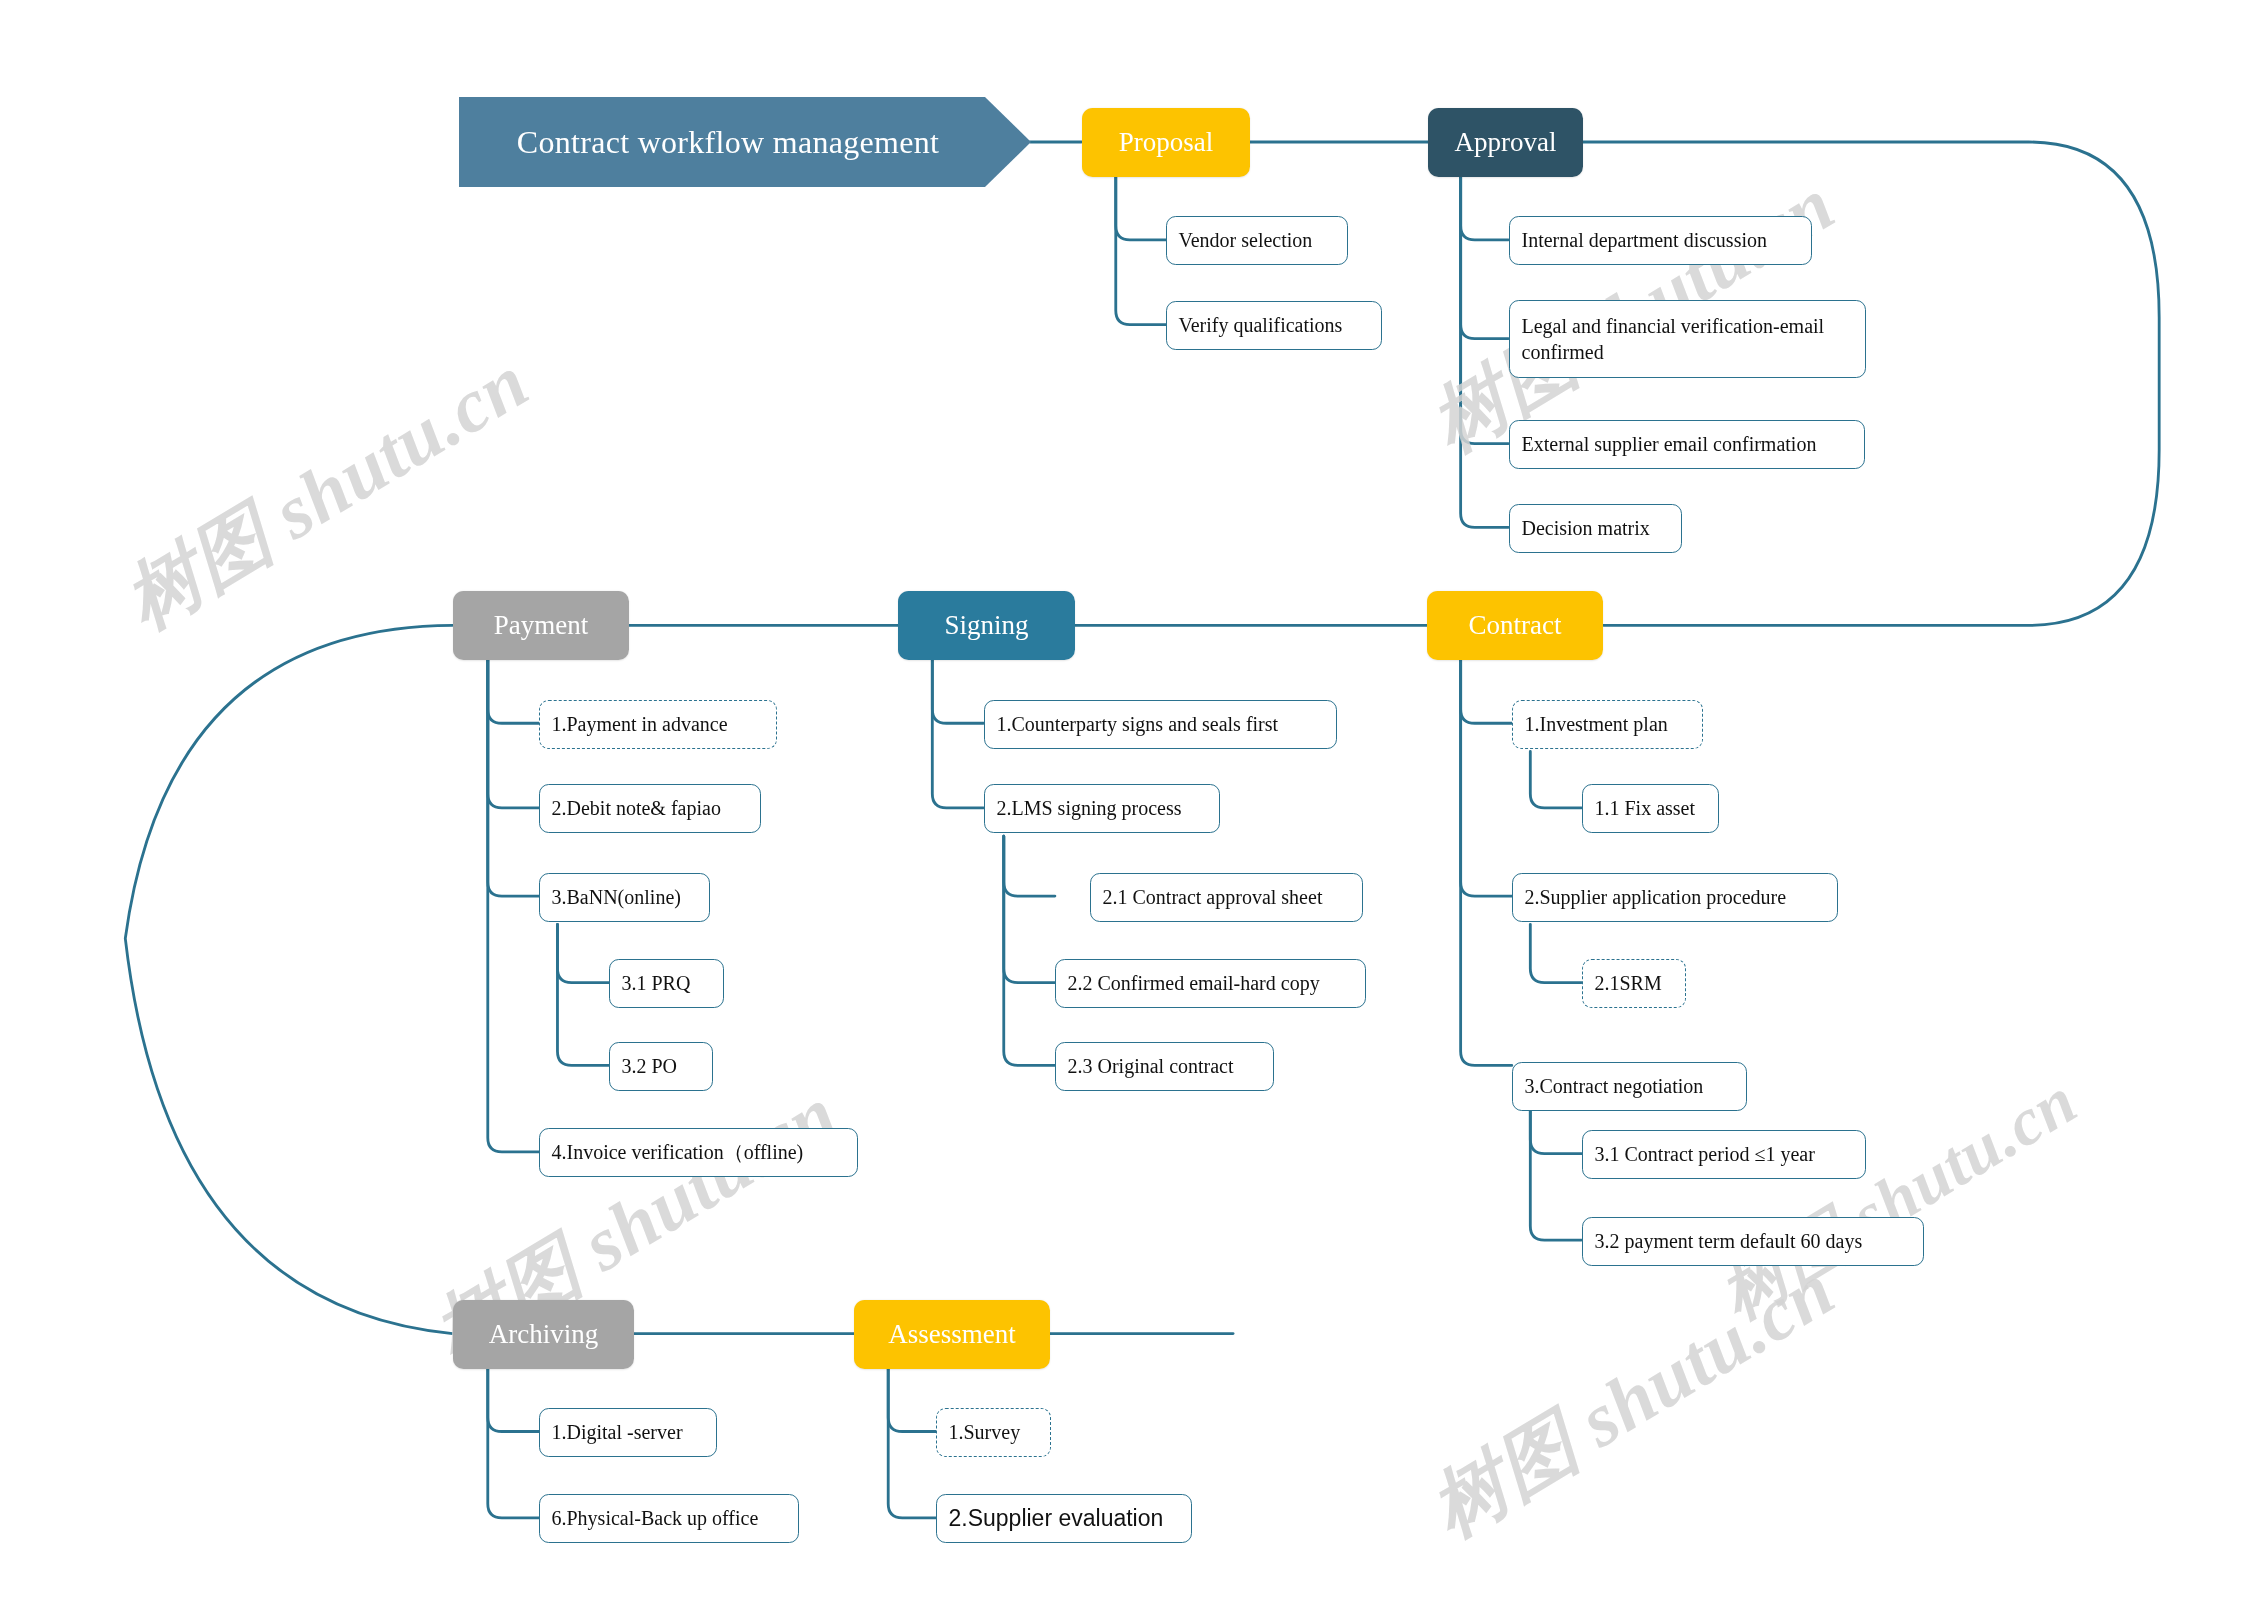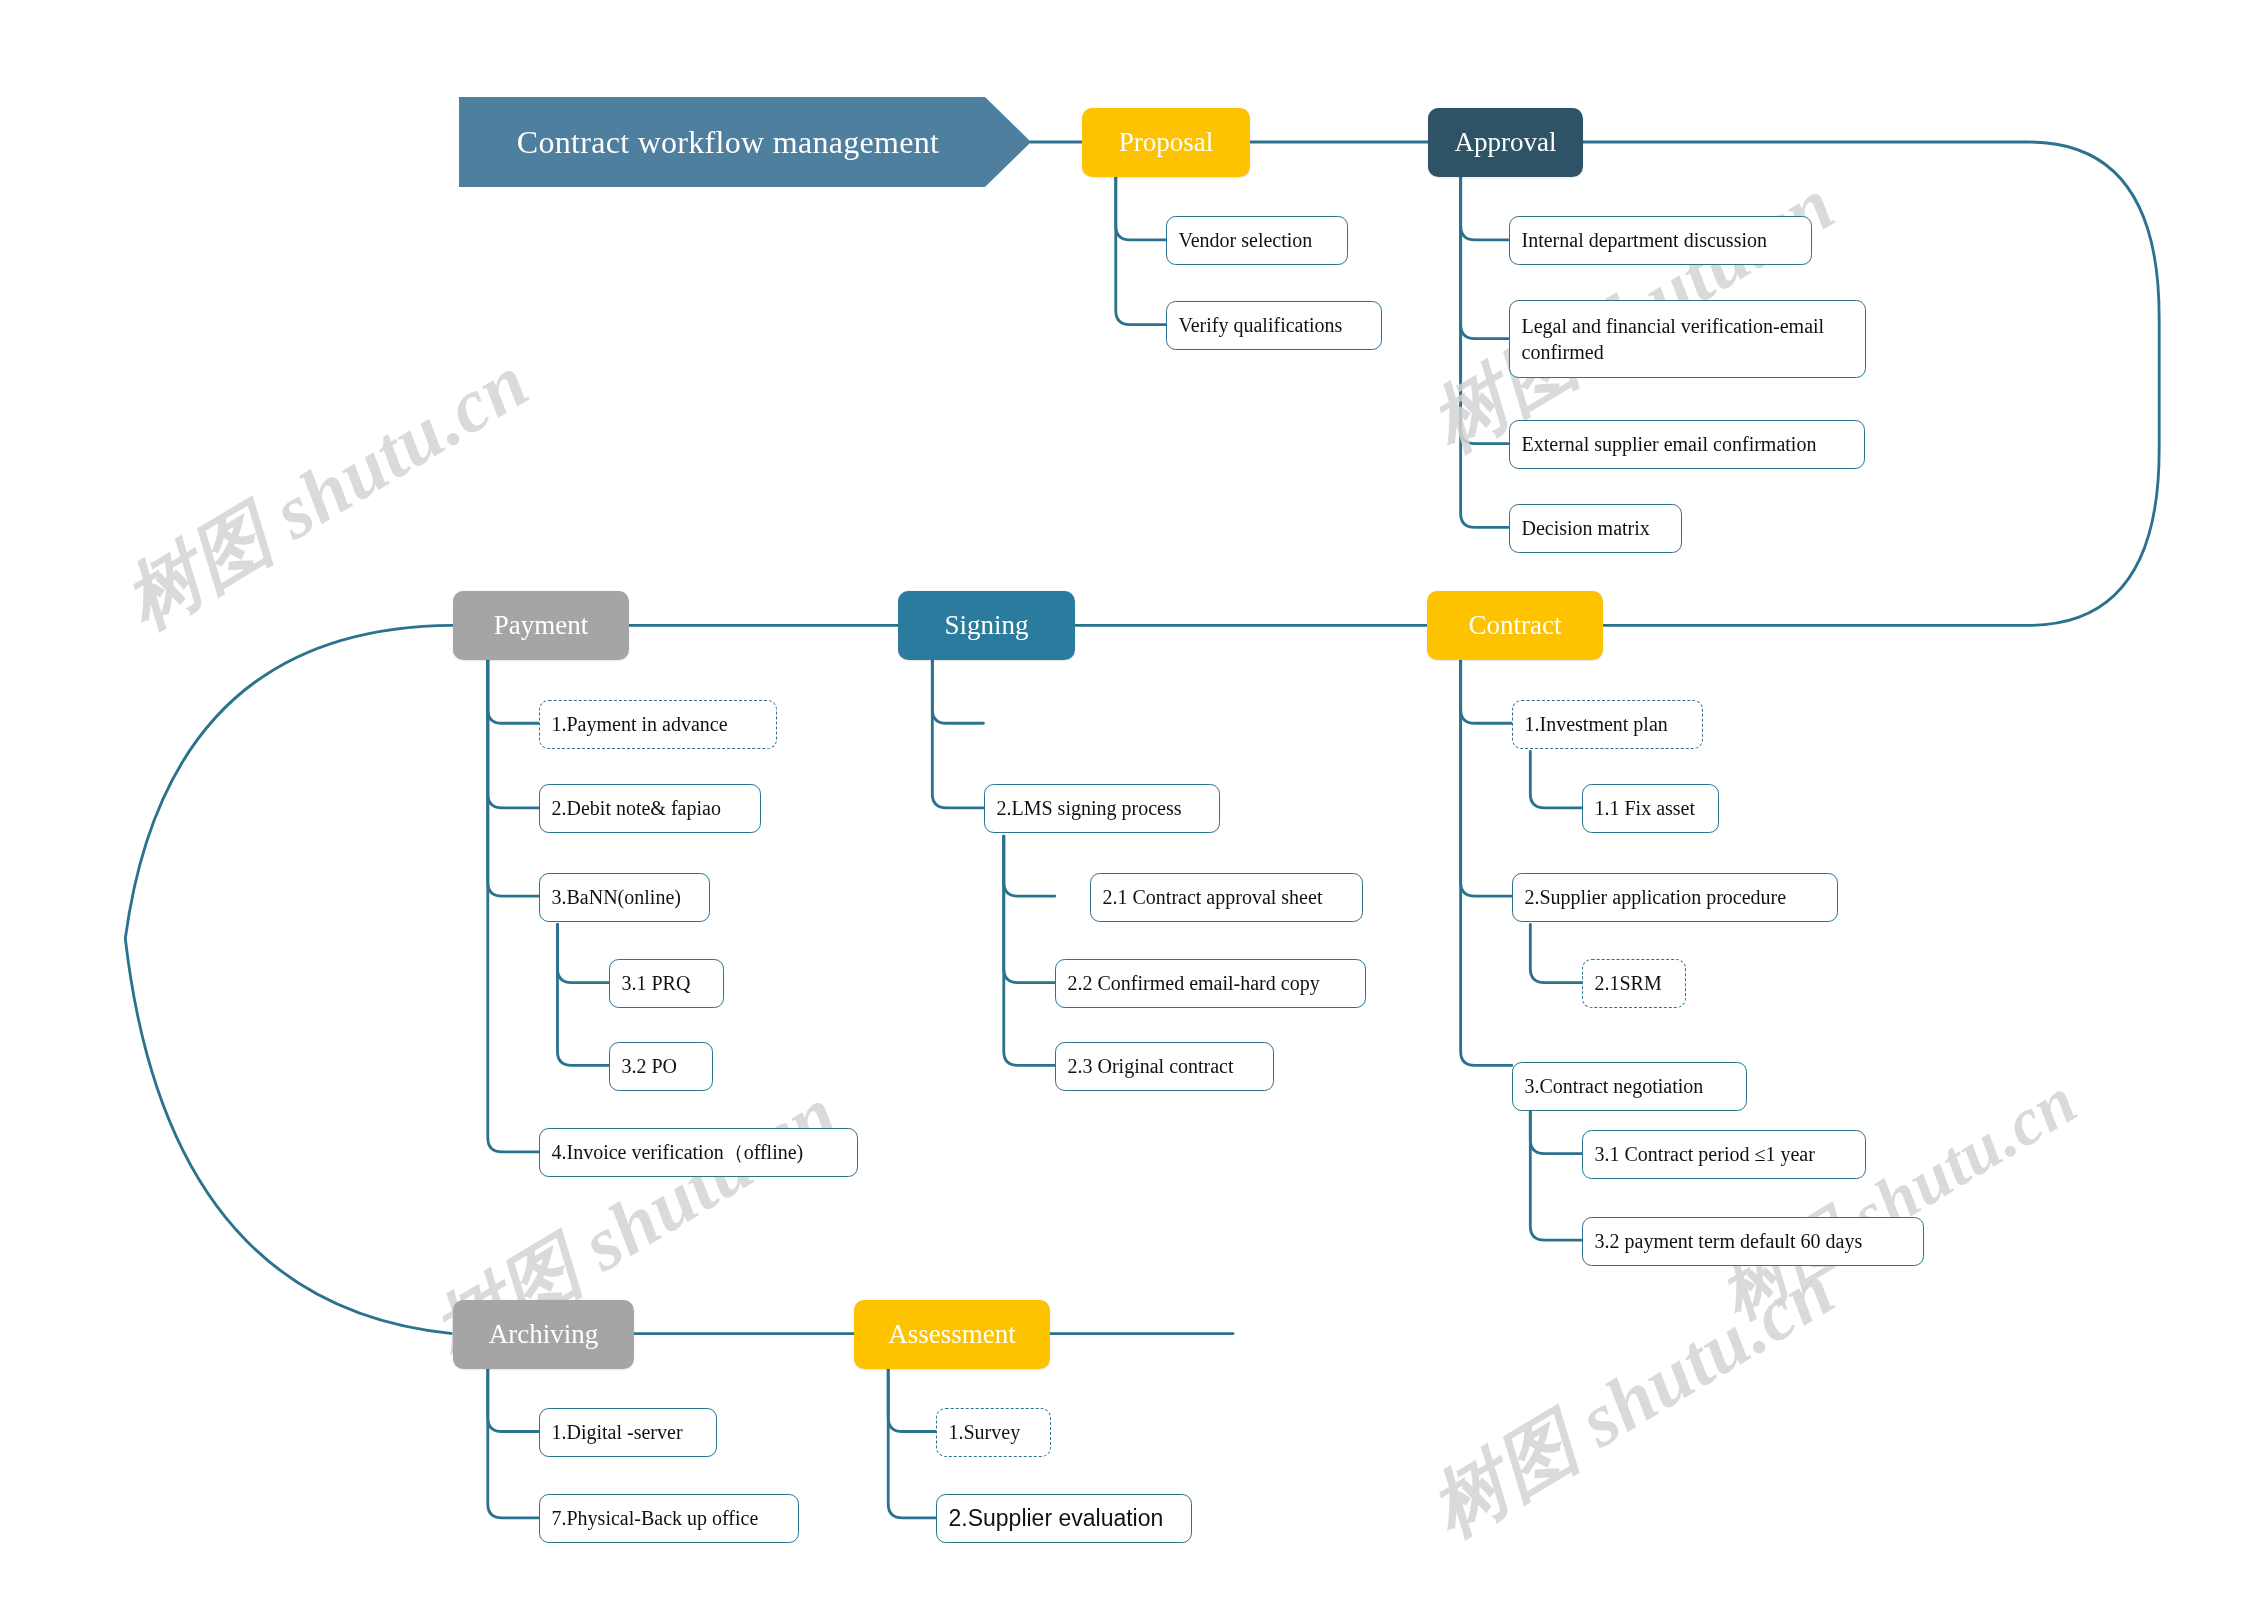--- a/index.html
+++ b/index.html
@@ -179,20 +179,23 @@
     <span>3.1 Contract period ≤1 year</span>
   </div>
   <div class="node leaf" style="left:1582px;top:1217px;width:342px;height:49px;">
     <span>3.2 payment term default 60 days</span>
   </div>
 
   <div class="node stage-node st-teal" style="left:898px;top:591px;width:177px;height:69px;">
     <span>Signing</span>
   </div>
 
+  <div class="node leaf" style="left:984px;top:700px;width:353px;height:49px;">
+    <span>1.Counterparty signs and seals first</span>
+  </div>
   <div class="node leaf" style="left:984px;top:784px;width:236px;height:49px;">
     <span>2.LMS signing process</span>
   </div>
   <div class="node leaf" style="left:1055px;top:873px;width:273px;height:49px;margin-left:35px;">
     <span>2.1 Contract approval sheet</span>
   </div>
   <div class="node leaf" style="left:1055px;top:959px;width:311px;height:49px;">
     <span>2.2 Confirmed email-hard copy</span>
   </div>
   <div class="node leaf" style="left:1055px;top:1042px;width:219px;height:49px;">
@@ -223,21 +226,21 @@
   </div>
 
   <div class="node stage-node st-gray" style="left:453px;top:1300px;width:181px;height:69px;">
     <span>Archiving</span>
   </div>
 
   <div class="node leaf" style="left:539px;top:1408px;width:178px;height:49px;">
     <span>1.Digital -server</span>
   </div>
   <div class="node leaf" style="left:539px;top:1494px;width:260px;height:49px;">
-    <span>7.Physical-Back up office</span>
+    <span>6.Physical-Back up office</span>
   </div>
 
   <div class="node stage-node st-yellow" style="left:854px;top:1300px;width:196px;height:69px;">
     <span>Assessment</span>
   </div>
 
   <div class="node leaf dashed" style="left:936px;top:1408px;width:115px;height:49px;">
     <span>1.Survey</span>
   </div>
   <div class="node leaf sans" style="left:936px;top:1494px;width:256px;height:49px;">

